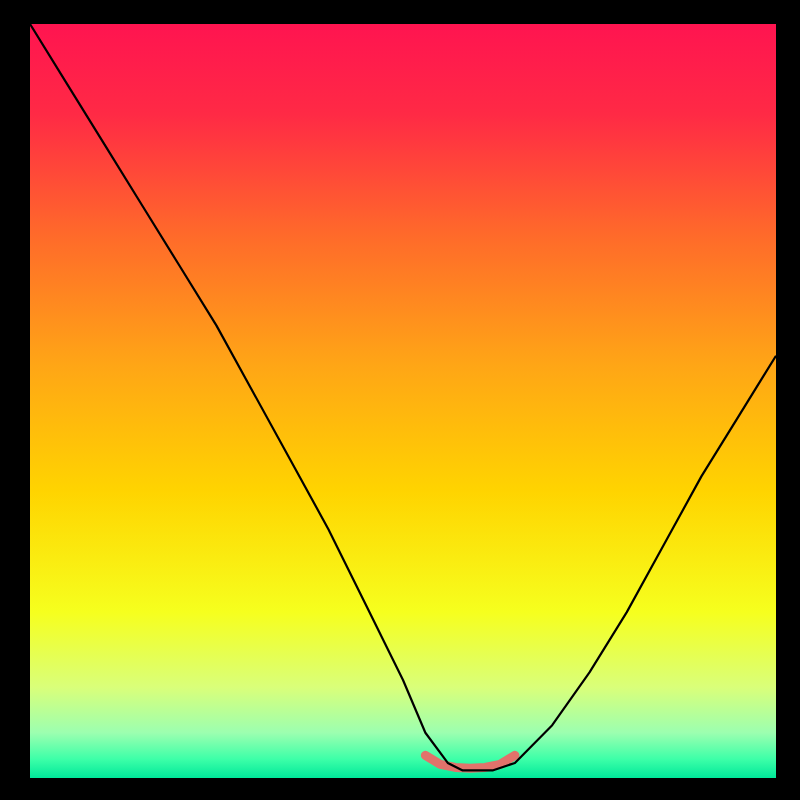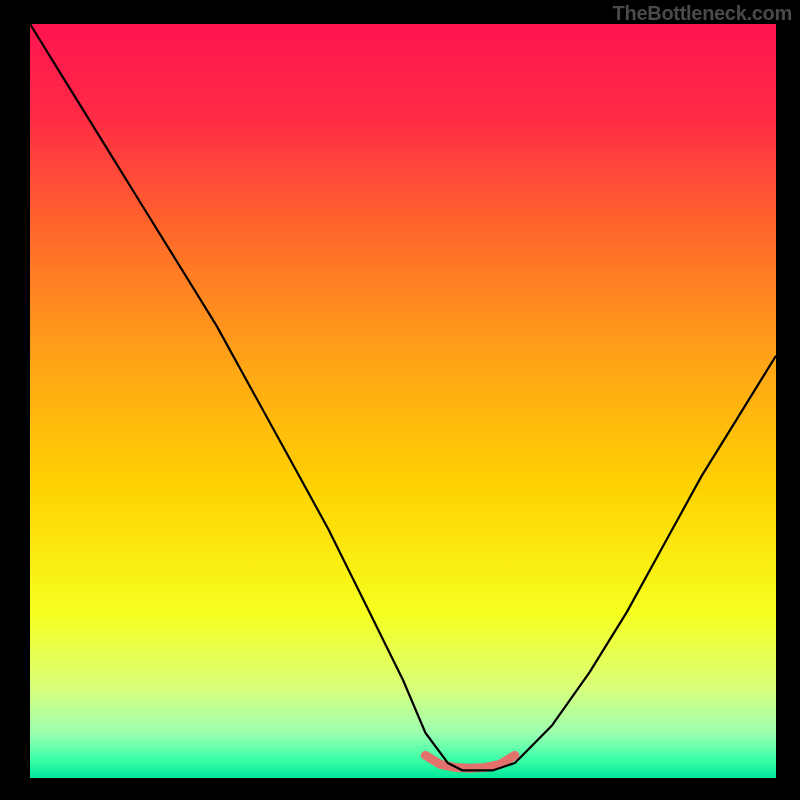--- a/index.html
+++ b/index.html
@@ -41,21 +41,20 @@
   }
   svg.curve {
     position: absolute;
     inset: 0;
   }
 </style>
 </head>
 <body>
 
 <div class="container">
-  <div class="watermark">TheBottleneck.com</div>
   <div class="plot-area">
     <svg class="gradient-bg" viewBox="0 0 746 754" preserveAspectRatio="none">
       <defs>
         <linearGradient id="bg-grad" x1="0" y1="0" x2="0" y2="1">
             <stop offset="0%" stop-color="#ff1450"></stop>
             <stop offset="12%" stop-color="#ff2a45"></stop>
             <stop offset="28.000000000000004%" stop-color="#ff6a2a"></stop>
             <stop offset="45%" stop-color="#ffa516"></stop>
             <stop offset="62%" stop-color="#ffd400"></stop>
             <stop offset="78%" stop-color="#f6ff1e"></stop>

